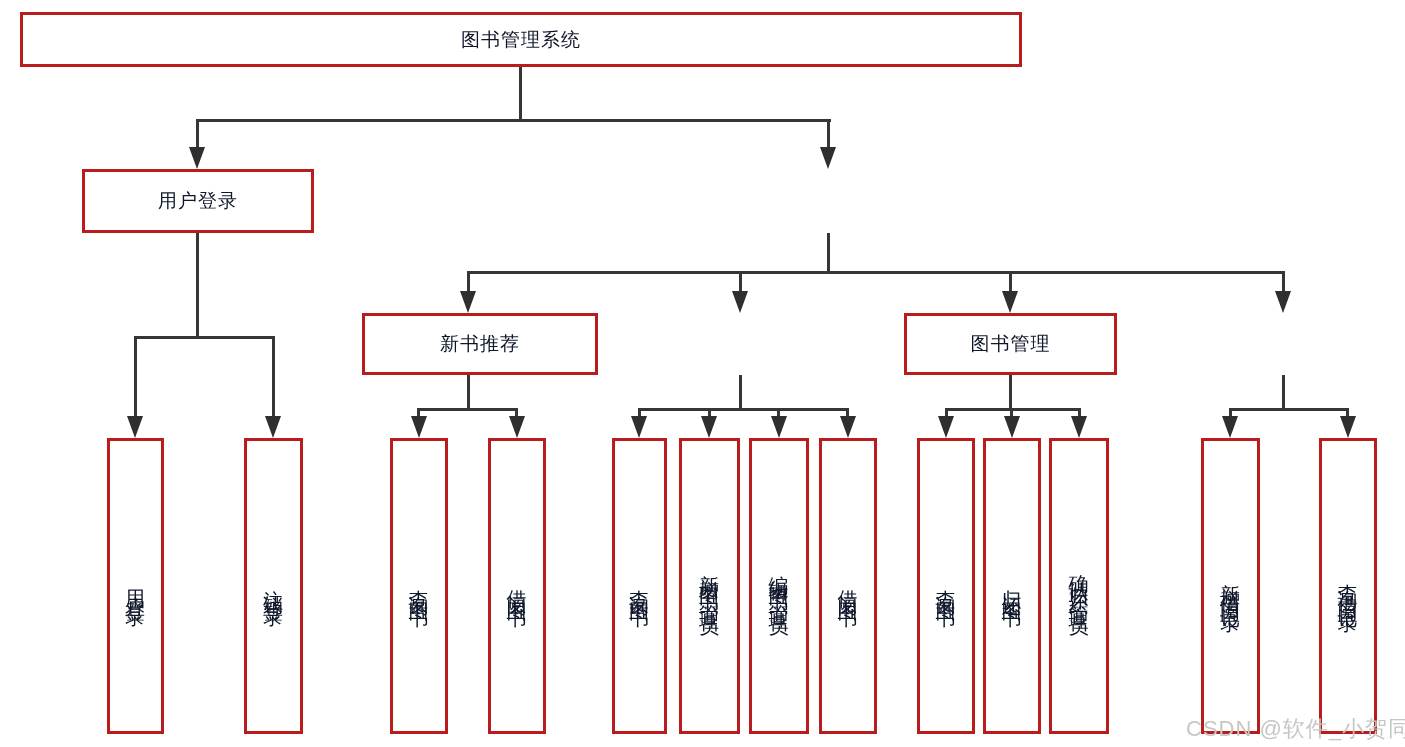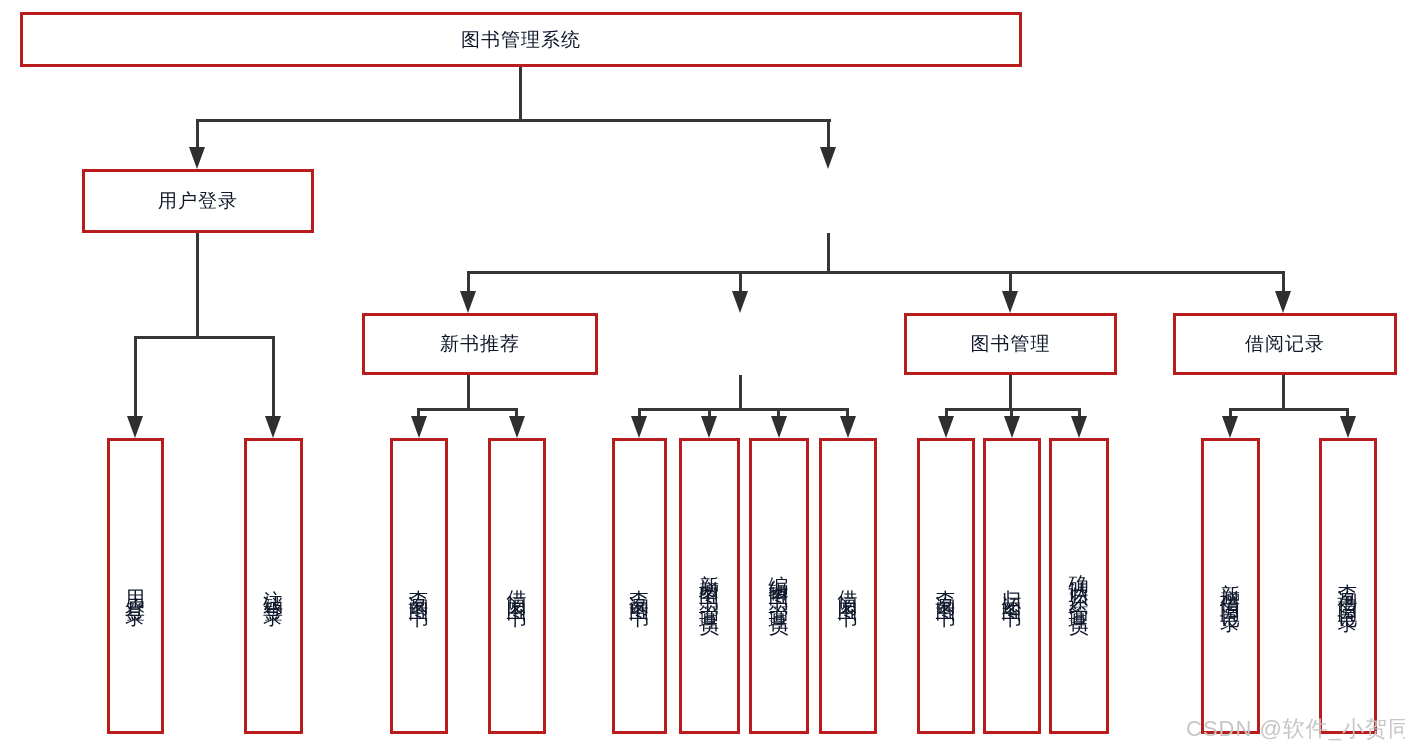--- a/index.html
+++ b/index.html
@@ -63,23 +63,20 @@
 
   <div class="node node-h" style="left:82px;top:169px;width:232px;height:64px;">
     <span>用户登录</span>
   </div>
 
   <div class="node node-h" style="left:362px;top:313px;width:236px;height:62px;">
     <span>新书推荐</span>
   </div>
   <div class="node node-h" style="left:904px;top:313px;width:213px;height:62px;">
     <span>图书管理</span>
-  </div>
-  <div class="node node-h" style="left:1173px;top:313px;width:224px;height:62px;">
-    <span>借阅记录</span>
   </div>
 
   <div class="node node-v" style="left:107px;top:438px;width:57px;height:296px;">
     <span>用户登录</span>
   </div>
   <div class="node node-v" style="left:244px;top:438px;width:59px;height:296px;">
     <span>注销登录</span>
   </div>
 
   <div class="node node-v" style="left:390px;top:438px;width:58px;height:296px;">

